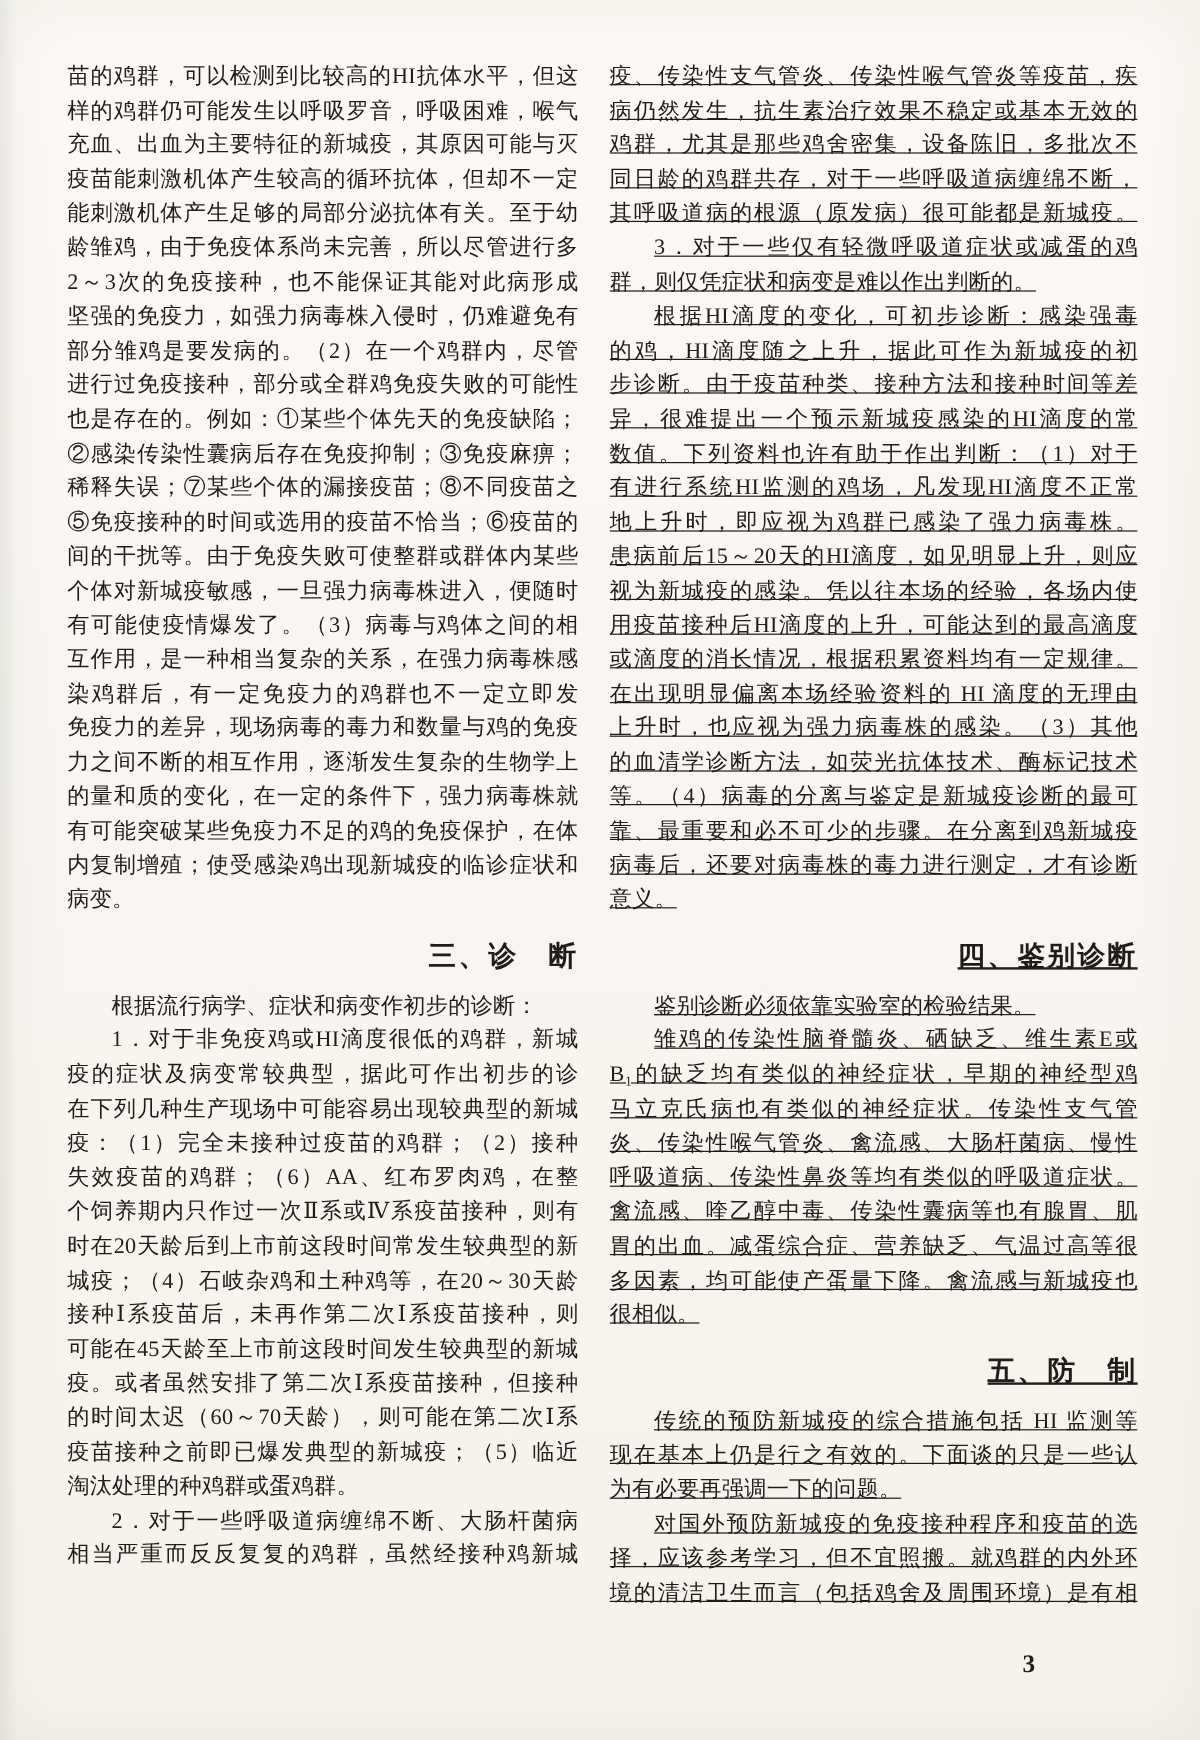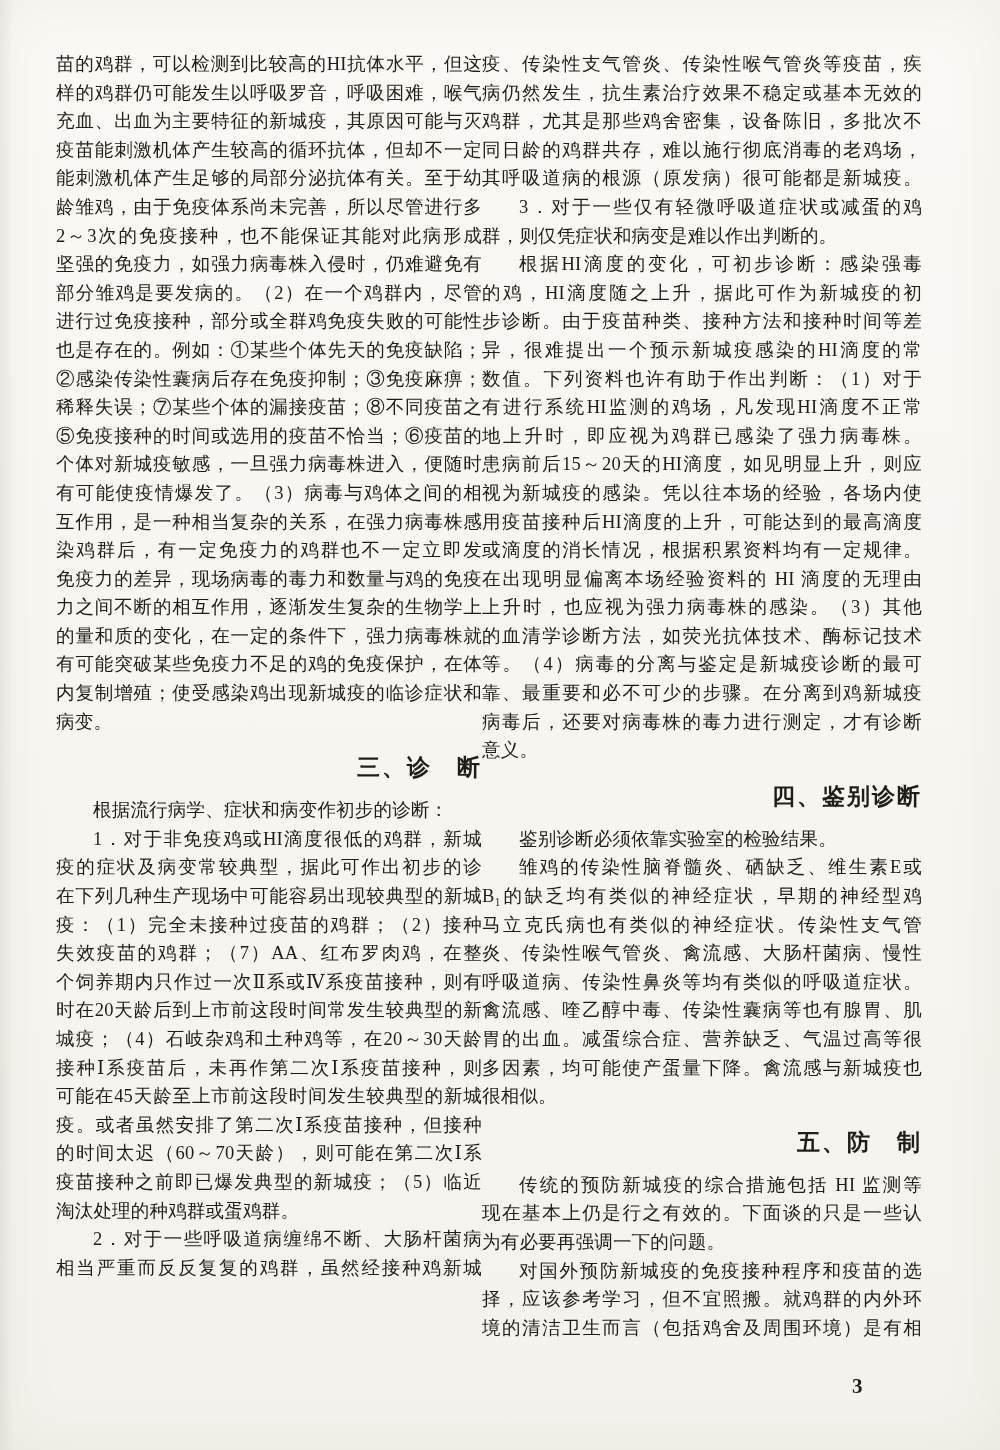--- a/index.html
+++ b/index.html
@@ -15,25 +15,26 @@
     margin: 0 auto;
     background:
       linear-gradient(90deg, rgba(0,0,0,0.05) 0px, rgba(0,0,0,0.0) 14px),
       linear-gradient(180deg, #faf9f5 0%, #f7f5f0 60%, #f4f2ec 100%);
     box-shadow: inset 0 0 60px rgba(120,110,90,0.08);
     overflow: hidden;
     color: var(--ink, #201d19);
   }
   .columns {
     display: flex;
+    gap: 26px;
     padding: 50px 0 0 56px;
   }
   .column { flex: 0 0 auto; }
   .column.left  { width: 426px; }
-  .column.right { width: 440px; }
+  .column.right { width: 440px; text-decoration: underline; }
   .para { margin: 0; }
   .line {
     font-size: 18.5px;
     line-height: 28.6px;
     height: 28.6px;
     overflow: hidden;
     text-align: justify;
     text-align-last: justify;
     letter-spacing: 0.2px;
     font-weight: 500;
@@ -73,62 +74,63 @@
           <div class="line">能刺激机体产生足够的局部分泌抗体有关。至于幼</div>
           <div class="line">龄雏鸡，由于免疫体系尚未完善，所以尽管进行多达</div>
           <div class="line">2～3次的免疫接种，也不能保证其能对此病形成</div>
           <div class="line">坚强的免疫力，如强力病毒株入侵时，仍难避免有</div>
           <div class="line">部分雏鸡是要发病的。（2）在一个鸡群内，尽管</div>
           <div class="line">进行过免疫接种，部分或全群鸡免疫失败的可能性</div>
           <div class="line">也是存在的。例如：①某些个体先天的免疫缺陷；</div>
           <div class="line">②感染传染性囊病后存在免疫抑制；③免疫麻痹；</div>
           <div class="line">稀释失误；⑦某些个体的漏接疫苗；⑧不同疫苗之</div>
           <div class="line">⑤免疫接种的时间或选用的疫苗不恰当；⑥疫苗的</div>
+          <div class="line">间的干扰等。由于免疫失败可使整群或群体内某些</div>
           <div class="line">个体对新城疫敏感，一旦强力病毒株进入，便随时</div>
           <div class="line">有可能使疫情爆发了。（3）病毒与鸡体之间的相</div>
           <div class="line">互作用，是一种相当复杂的关系，在强力病毒株感</div>
           <div class="line">染鸡群后，有一定免疫力的鸡群也不一定立即发</div>
           <div class="line">免疫力的差异，现场病毒的毒力和数量与鸡的免疫</div>
           <div class="line">力之间不断的相互作用，逐渐发生复杂的生物学上</div>
           <div class="line">的量和质的变化，在一定的条件下，强力病毒株就</div>
           <div class="line">有可能突破某些免疫力不足的鸡的免疫保护，在体</div>
           <div class="line">内复制增殖；使受感染鸡出现新城疫的临诊症状和</div>
           <div class="line short">病变。</div>
         </div>
         <div class="heading">三、诊　断</div>
         <div class="para indent">
           <div class="line short">根据流行病学、症状和病变作初步的诊断：</div>
         </div>
         <div class="para indent">
           <div class="line">1．对于非免疫鸡或HI滴度很低的鸡群，新城</div>
           <div class="line">疫的症状及病变常较典型，据此可作出初步的诊断。</div>
           <div class="line">在下列几种生产现场中可能容易出现较典型的新城</div>
           <div class="line">疫：（1）完全未接种过疫苗的鸡群；（2）接种</div>
-          <div class="line">失效疫苗的鸡群；（7）AA、红布罗肉鸡，在整</div>
+          <div class="line">失效疫苗的鸡群；（6）AA、红布罗肉鸡，在整</div>
           <div class="line">个饲养期内只作过一次Ⅱ系或Ⅳ系疫苗接种，则有</div>
           <div class="line">时在20天龄后到上市前这段时间常发生较典型的新</div>
           <div class="line">城疫；（4）石岐杂鸡和土种鸡等，在20～30天龄</div>
           <div class="line">接种Ⅰ系疫苗后，未再作第二次Ⅰ系疫苗接种，则</div>
           <div class="line">可能在45天龄至上市前这段时间发生较典型的新城</div>
           <div class="line">疫。或者虽然安排了第二次Ⅰ系疫苗接种，但接种</div>
           <div class="line">的时间太迟（60～70天龄），则可能在第二次Ⅰ系</div>
           <div class="line">疫苗接种之前即已爆发典型的新城疫；（5）临近</div>
           <div class="line short">淘汰处理的种鸡群或蛋鸡群。</div>
         </div>
         <div class="para indent">
           <div class="line">2．对于一些呼吸道病缠绵不断、大肠杆菌病</div>
           <div class="line">相当严重而反反复复的鸡群，虽然经接种鸡新城</div>
         </div>
       </div>
     <div class="column right">
         <div class="para">
           <div class="line">疫、传染性支气管炎、传染性喉气管炎等疫苗，疾</div>
           <div class="line">病仍然发生，抗生素治疗效果不稳定或基本无效的</div>
           <div class="line">鸡群，尤其是那些鸡舍密集，设备陈旧，多批次不</div>
-          <div class="line">同日龄的鸡群共存，难以施行彻底消毒的老鸡场，</div>
+          <div class="line">同日龄的鸡群共存，对于一些呼吸道病缠绵不断，</div>
           <div class="line">其呼吸道病的根源（原发病）很可能都是新城疫。</div>
         </div>
         <div class="para indent">
           <div class="line">3．对于一些仅有轻微呼吸道症状或减蛋的鸡</div>
           <div class="line short">群，则仅凭症状和病变是难以作出判断的。</div>
         </div>
         <div class="para indent">
           <div class="line">根据HI滴度的变化，可初步诊断：感染强毒</div>
           <div class="line">的鸡，HI滴度随之上升，据此可作为新城疫的初</div>
           <div class="line">步诊断。由于疫苗种类、接种方法和接种时间等差</div>

